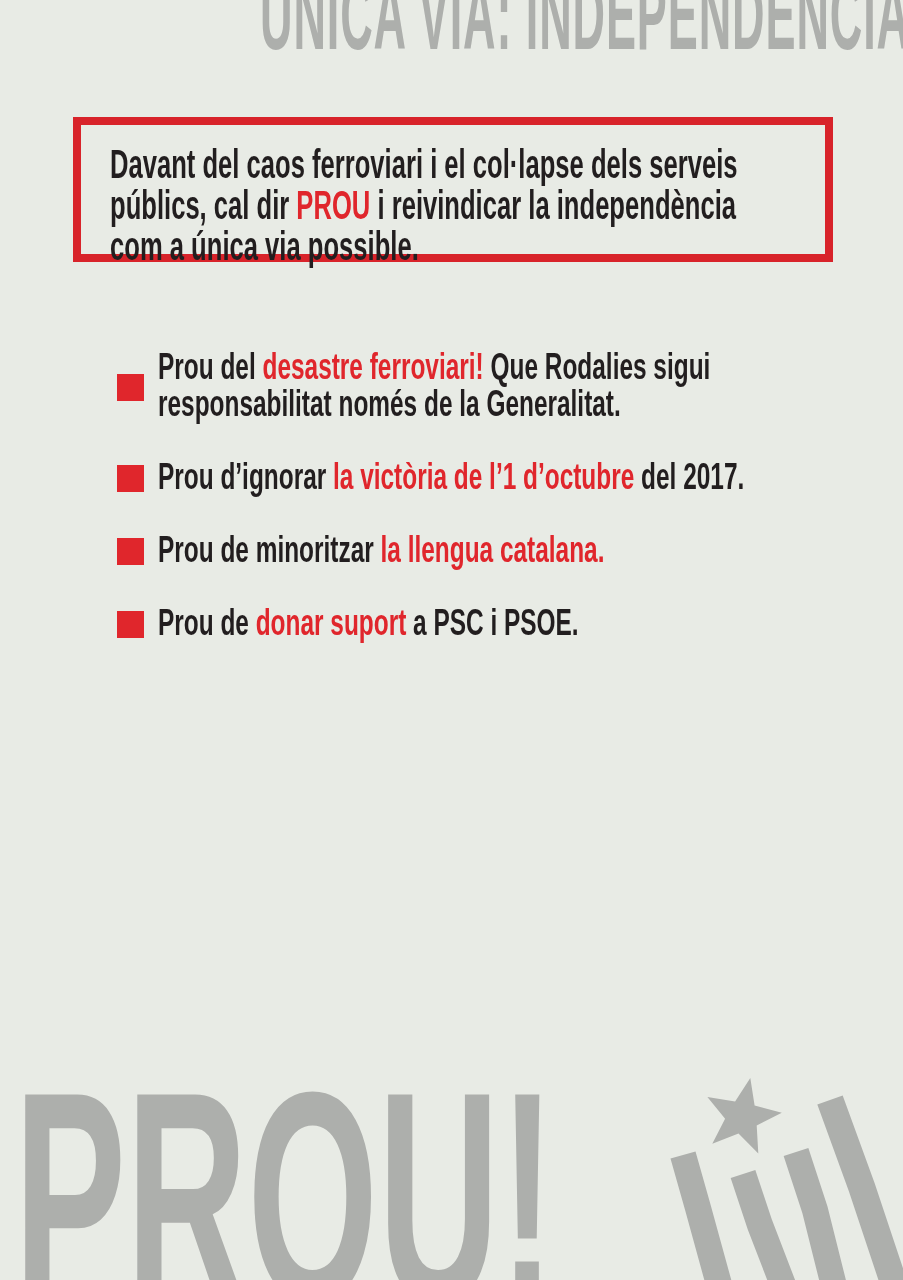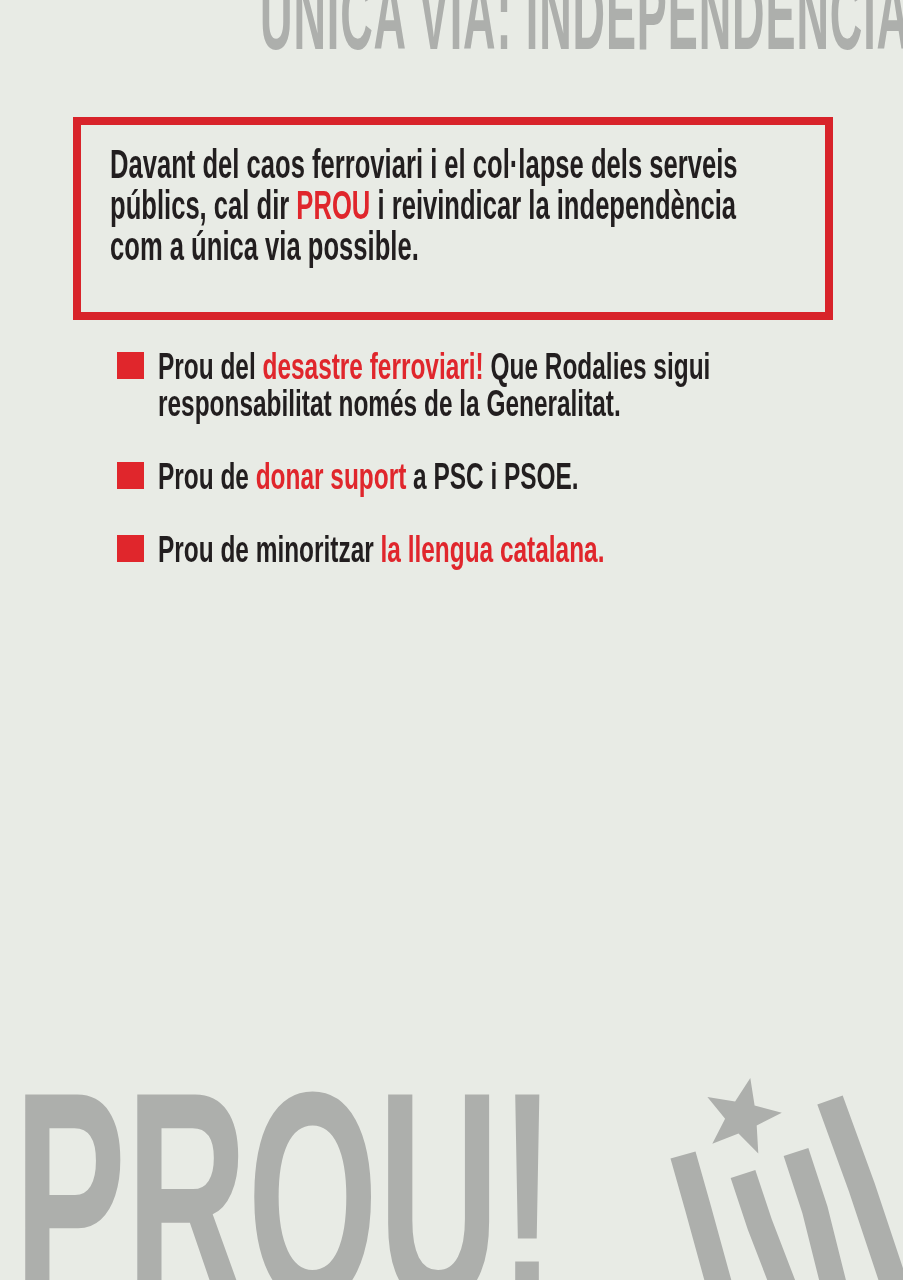--- a/index.html
+++ b/index.html
@@ -16,33 +16,33 @@
   .top-headline {
     position:absolute; left:260px; top:-36px;
     font-size:100px; line-height:1;
     color: var(--gray, #adafac);
     transform:scaleX(0.45); transform-origin:left top;
     white-space:nowrap; letter-spacing:2px;
   }
 
   .lead-box {
     position:absolute; left:73px; top:117px;
-    width:760px; height:203px;
+    width:760px; height:145px;
     border:8px solid var(--border-red, #d8232a);
     padding:19px 10px 0 29px;
   }
   .lead-line {
     font-size:40px; line-height:41px;
     color: var(--ink, #221e1f);
     transform:scaleX(0.64); transform-origin:left top;
     white-space:nowrap;
   }
 
   .list { position:absolute; left:117px; top:348px; width:700px; }
-  .list-item { display:flex; align-items:flex-start; margin-bottom:36px; }
+  .list-item { display:flex; align-items:center; margin-bottom:36px; }
   .bullet {
     flex:0 0 auto; width:27px; height:27px;
     background: var(--red, #e0262c);
     margin-top:4px; margin-right:14px;
   }
   .item-line {
     font-size:37px; line-height:37px;
     color: var(--ink, #221e1f);
     transform:scaleX(0.66); transform-origin:left top;
     white-space:nowrap;
@@ -78,32 +78,38 @@
   <div class="list-item">
     <span class="bullet"></span>
     <div class="item-lines">
         <div class="item-line"><span>Prou del </span><span class="red">desastre ferroviari!</span><span> Que Rodalies sigui</span></div>
         <div class="item-line"><span>responsabilitat només de la Generalitat.</span></div>
       </div>
   </div>
 
 
 
-
   <div class="list-item">
     <span class="bullet"></span>
     <div class="item-lines">
-        <div class="item-line"><span>Prou de </span><span class="red">donar suport</span><span> a PSC i PSOE.</span></div>
+        <div class="item-line"><span>Prou d’ignorar </span><span class="red">la victòria de l’1 d’octubre</span><span> del 2017.</span></div>
       </div>
   </div>
 
   <div class="list-item">
     <span class="bullet"></span>
     <div class="item-lines">
         <div class="item-line"><span>Prou de minoritzar </span><span class="red">la llengua catalana.</span></div>
+      </div>
+  </div>
+
+  <div class="list-item">
+    <span class="bullet"></span>
+    <div class="item-lines">
+        <div class="item-line"><span>Prou de </span><span class="red">donar suport</span><span> a PSC i PSOE.</span></div>
       </div>
   </div>
 
 </div>
 
 <div class="bottom-watermark">PROU!</div>
 
 <svg class="flag" width="283" height="220" viewBox="0 0 283 220" aria-hidden="true">
   <polygon fill="currentColor" points="130.3,17.9 134.6,45.6 161.8,52.8 136.7,65.5 138.3,93.5 118.5,73.6 92.3,83.8 105.1,58.8 87.4,37.0 115.1,41.5"></polygon>
   <path stroke="currentColor" stroke-width="26" fill="none" d="M63 95 L78 148 L100 228"></path>

